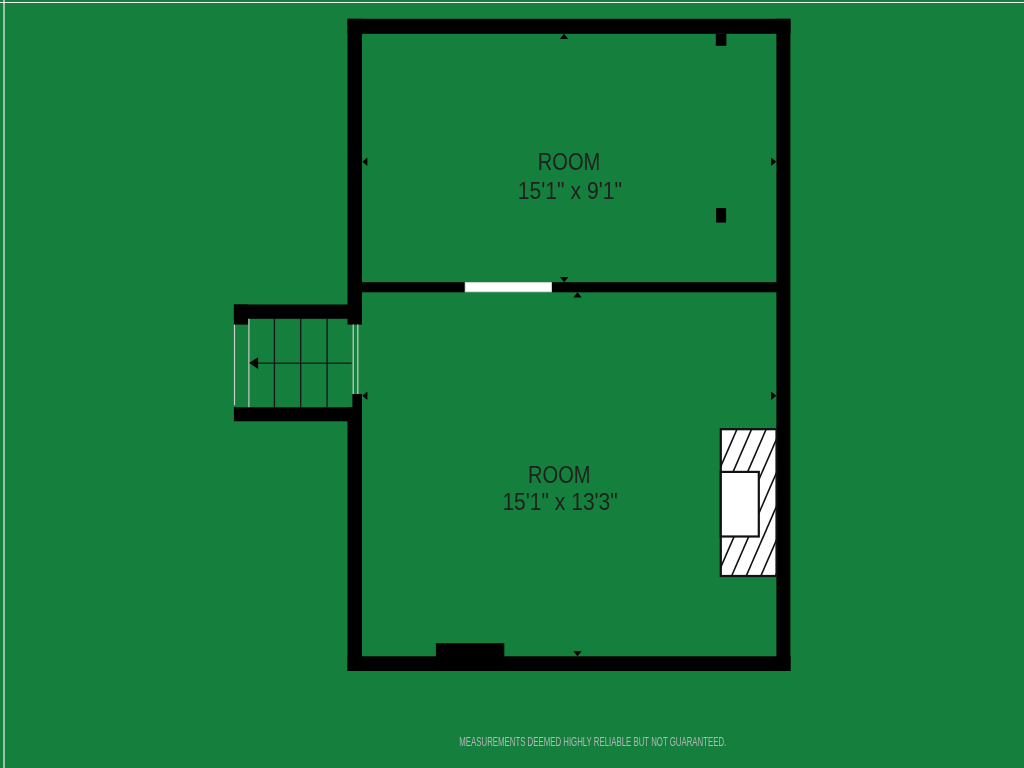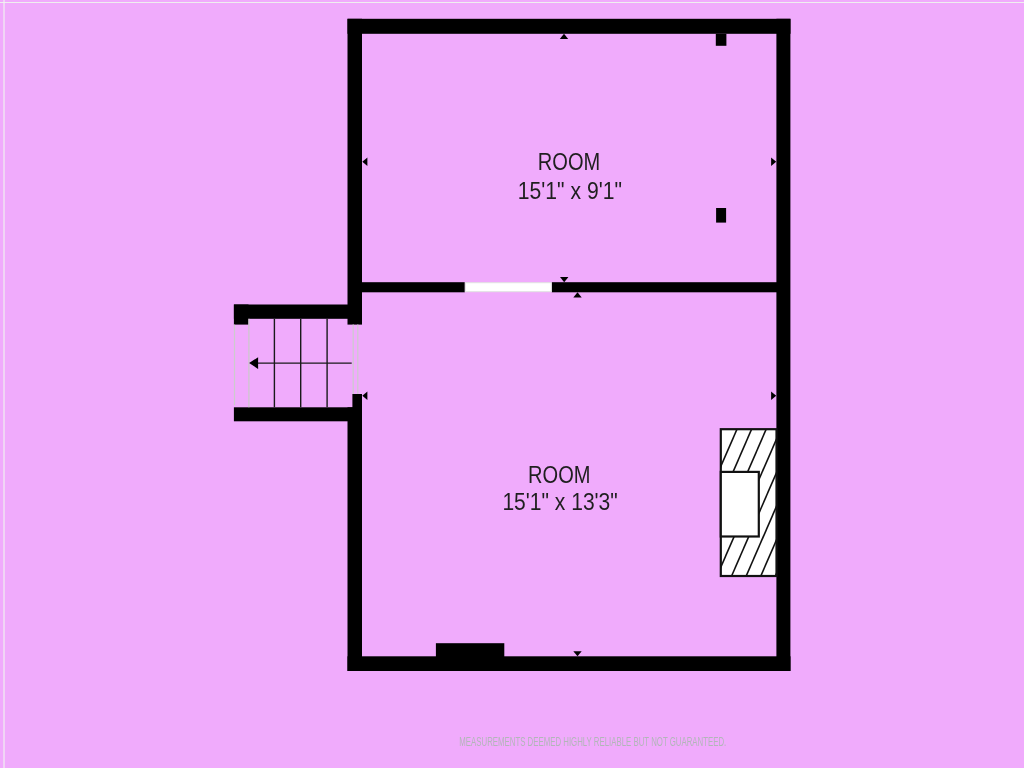--- a/index.html
+++ b/index.html
@@ -1,16 +1,16 @@
 <!DOCTYPE html>
 <html><head>
 <meta charset="utf-8">
 <style>
   html,body{margin:0;padding:0;background:#fff;}
-  .page{position:relative;width:1024px;height:768px;background:#f0abfc;overflow:hidden;}
+  .page{position:relative;width:1024px;height:768px;background:#15803d;overflow:hidden;}
   svg{position:absolute;left:0;top:0;}
   text{font-family:"Liberation Sans", sans-serif;}
 </style>
 </head>
 <body>
 <div class="page">
 <svg width="1024" height="768" viewBox="0 0 1024 768">
 
   <line x1="0" y1="2.5" x2="1024" y2="2.5" stroke="#efefef" stroke-width="1.2"></line>
 

